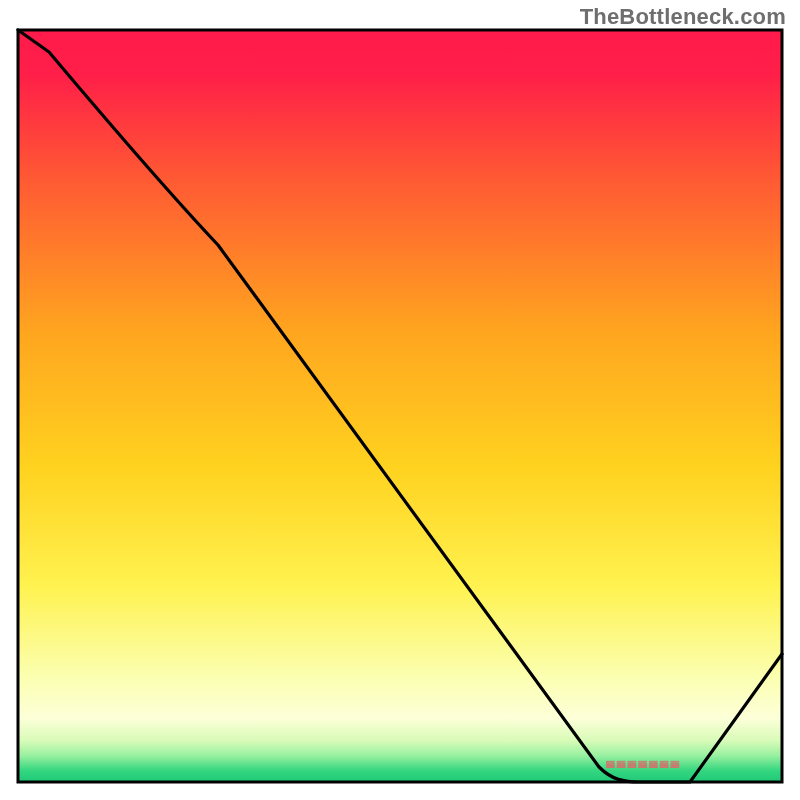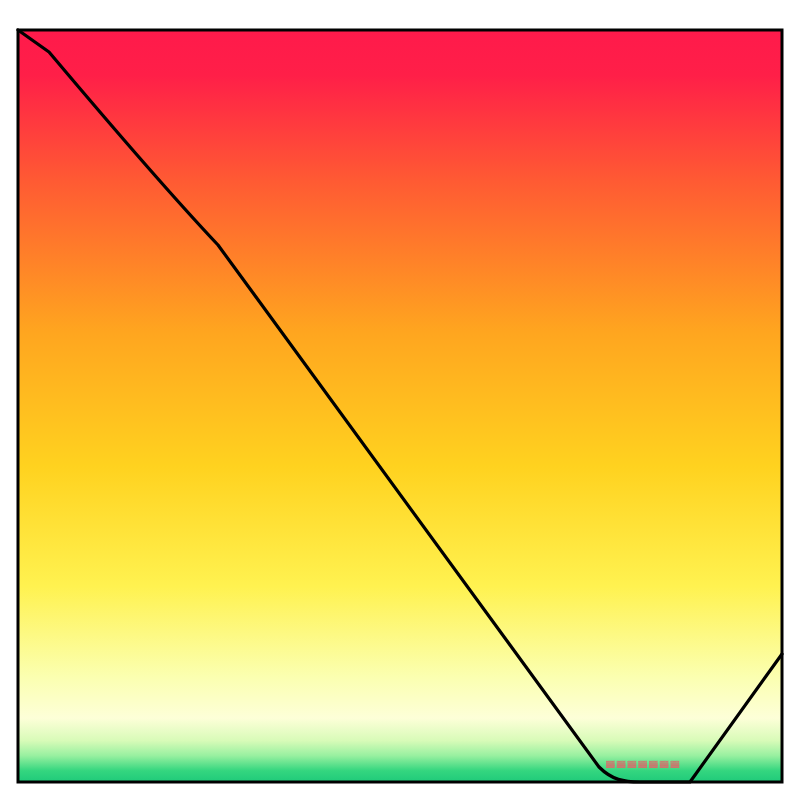--- a/index.html
+++ b/index.html
@@ -77,13 +77,14 @@
                C 140 160, 185 210, 218 245
                L 599 767
                C 612 780, 624 782, 640 782
                L 690 782
                L 782 654" fill="none" stroke="#000000" stroke-width="3.2" stroke-linejoin="round" stroke-linecap="round"></path>
     </g>
   </svg>
 
   <div class="pink-label" style="left:606px; top:760px;">▓▓▓▓▓▓▓</div>
 
+  <div class="watermark">TheBottleneck.com</div>
 </div>
 
 </body></html>

